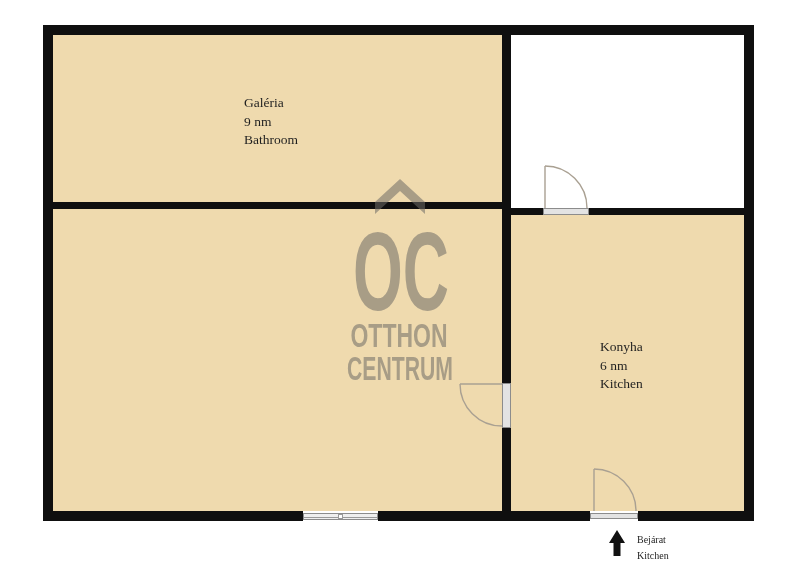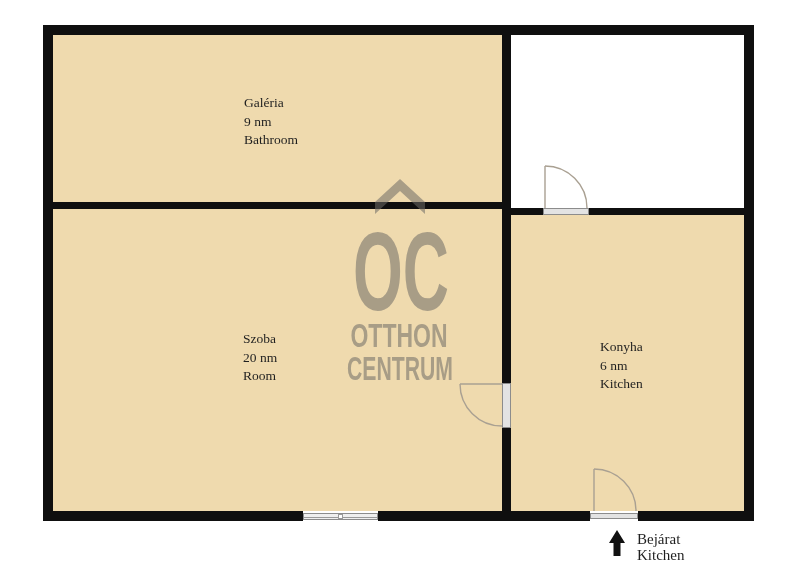--- a/index.html
+++ b/index.html
@@ -25,21 +25,21 @@
     position:absolute;left:50%;top:50%;width:5px;height:5px;margin:-2.5px 0 0 -2.5px;
     background:#ffffff;border:1px solid #9a9a9a;box-sizing:border-box;
   }
   .doors-svg,.watermark-svg{left:0;top:0;pointer-events:none;}
   .door-line{fill:none;stroke:var(--door-stroke,#a9a092);stroke-width:1.4;}
   .watermark-svg{opacity:0.55;}
   .wm{fill:var(--watermark,#6f6c67);font-family:"Liberation Sans",sans-serif;font-weight:bold;}
   .label{
     color:var(--text,#1f1f1f);font-size:13.5px;line-height:18.5px;white-space:nowrap;font-family:Liberation Serif, serif;
   }
-  .label.small{font-size:15px;line-height:15.5px;}
+  .label.small{font-size:10px;line-height:15.5px;}
   .arrow-svg{left:0;top:0;}
   .arrow-shape{fill:#111111;}
 </style>
 </head>
 <body>
 
 <div class="canvas">
 
   <div class="abs interior"></div>
   <div class="abs bathroom-fill"></div>
@@ -80,25 +80,20 @@
     <text class="wm" x="400" y="380" font-size="33" text-anchor="middle" textLength="106" lengthAdjust="spacingAndGlyphs">CENTRUM</text>
   </svg>
 
   <div class="abs label" style="left:244px;top:94px">
     <div>Galéria</div>
     <div>9 nm</div>
     <div>Bathroom</div>
   </div>
 
 
-  <div class="abs label" style="left:243px;top:330px">
-    <div>Szoba</div>
-    <div>20 nm</div>
-    <div>Room</div>
-  </div>
 
   <div class="abs label" style="left:600px;top:338px">
     <div>Konyha</div>
     <div>6 nm</div>
     <div>Kitchen</div>
   </div>
 
   <svg class="abs arrow-svg" width="800" height="569" viewBox="0 0 800 569">
     <polygon class="arrow-shape" points="617,530 609,543 613.5,543 613.5,556 620.5,556 620.5,543 625,543"></polygon>
   </svg>

